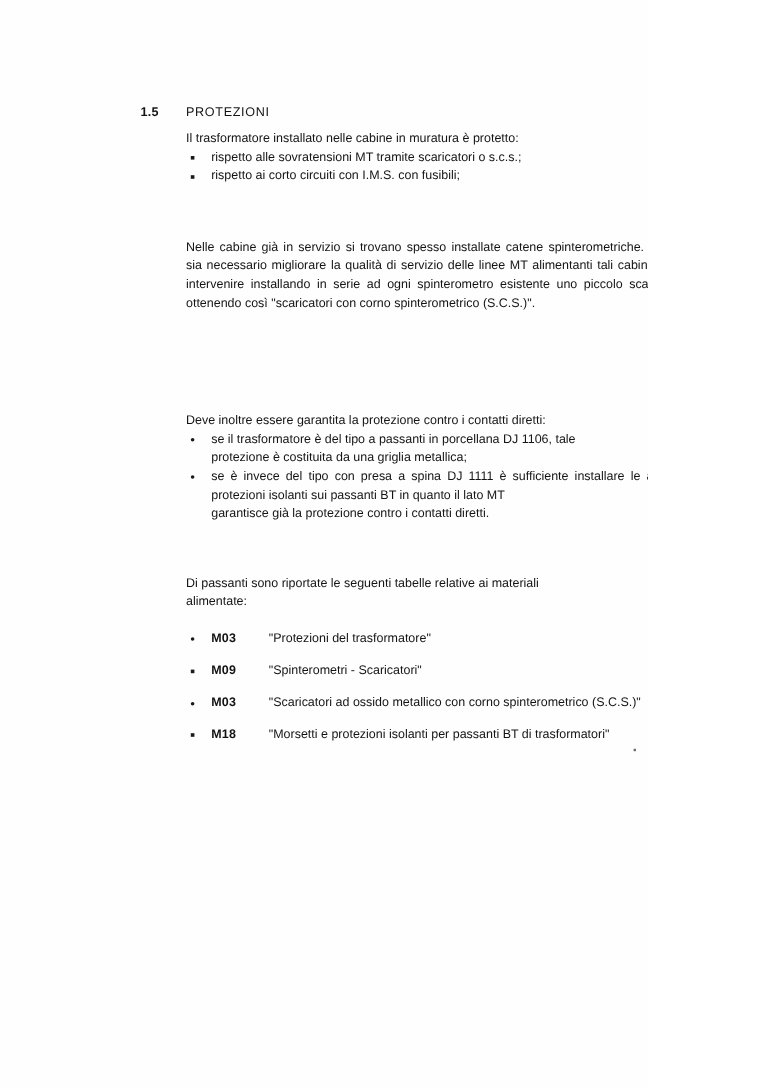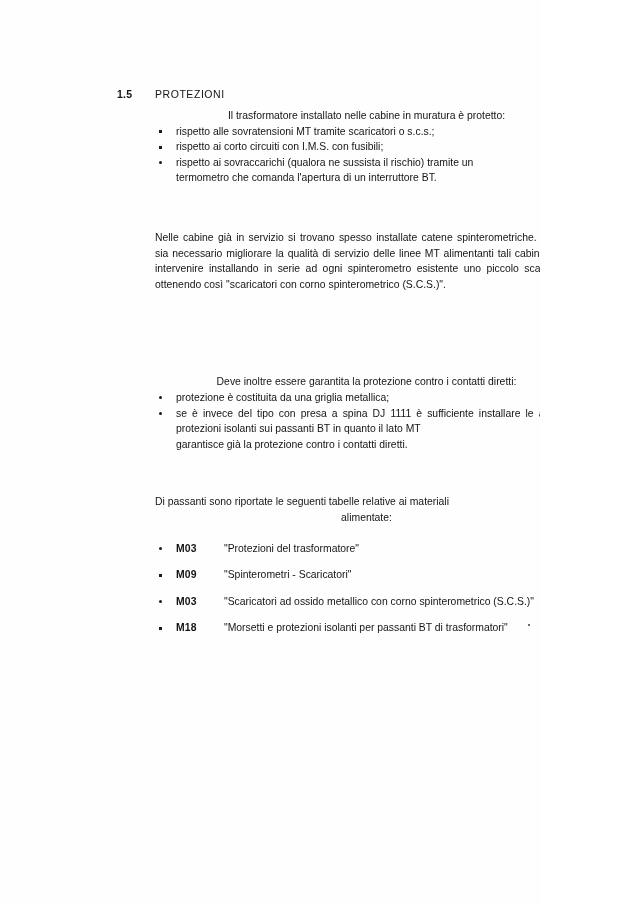--- a/index.html
+++ b/index.html
@@ -53,21 +53,21 @@
     margin-right: 62px;
     font-size: 10.4px;
     line-height: 15.6px;
   }
   .para {
     text-align: justify;
     text-justify: inter-word;
     margin: 0;
   }
   .para.lead {
-    text-align: center;
+    text-align: left;
   }
   .gap-md { height: 15px; }
   .gap-lg { height: 22px; }
   .gap-xl { height: 30px; }
   .gap-xxl { height: 42px; }
 
   
   .bullets {
     list-style: none;
     margin: 0;
@@ -151,36 +151,35 @@
     <div class="heading">
       <span class="num">1.5</span>
       <span class="ttl">PROTEZIONI</span>
     </div>
 
     <div class="block">
       <p class="para lead">Il trasformatore installato nelle cabine in muratura è protetto:</p>
       <ul class="bullets">
         <li class="sq">rispetto alle sovratensioni MT tramite scaricatori o s.c.s.;</li>
         <li class="sq">rispetto ai corto circuiti con I.M.S. con fusibili;</li>
-        <li><span>rispetto ai sovraccarichi (qualora ne sussista il rischio) tramite un</span><span class="tail">termometro che comanda l'apertura di un interruttore BT.</span></li>
       </ul>
 
       <div class="gap-lg"></div>
 
       <div class="gap-lg"></div>
       <p class="para">Nelle cabine già in servizio si trovano spesso installate catene spinterometriche. Qualora sia necessario migliorare la qualità di servizio delle linee MT alimentanti tali cabine si può intervenire installando in serie ad ogni spinterometro esistente uno piccolo scaricatore, ottenendo così "scaricatori con corno spinterometrico (S.C.S.)".</p>
 
       <div class="gap-xl"></div>
 
       <div class="gap-lg"></div>
 
       <div class="gap-xl"></div>
       <p class="para lead">Deve inoltre essere garantita la protezione contro i contatti diretti:</p>
       <ul class="bullets">
-        <li><span class="tail">protezione è costituita da una griglia metallica;</span></li>
+        <li><span>se il trasformatore è del tipo a passanti in porcellana DJ 1106, tale</span><span class="tail">protezione è costituita da una griglia metallica;</span></li>
         <li><span>se è invece del tipo con presa a spina DJ 1111 è sufficiente installare le apposite protezioni isolanti sui passanti BT in quanto il lato MT</span><span class="tail">garantisce già la protezione contro i contatti diretti.</span></li>
       </ul>
 
       <div class="gap-xxl"></div>
       <p class="para">Di passanti sono riportate le seguenti tabelle relative ai materiali</p>
       <p class="para lead">alimentate:</p>
 
       <div class="gap-md"></div>
       <ul class="mat-list">
         <li><span class="code">M03</span><span class="desc">"Protezioni del trasformatore"</span></li>

